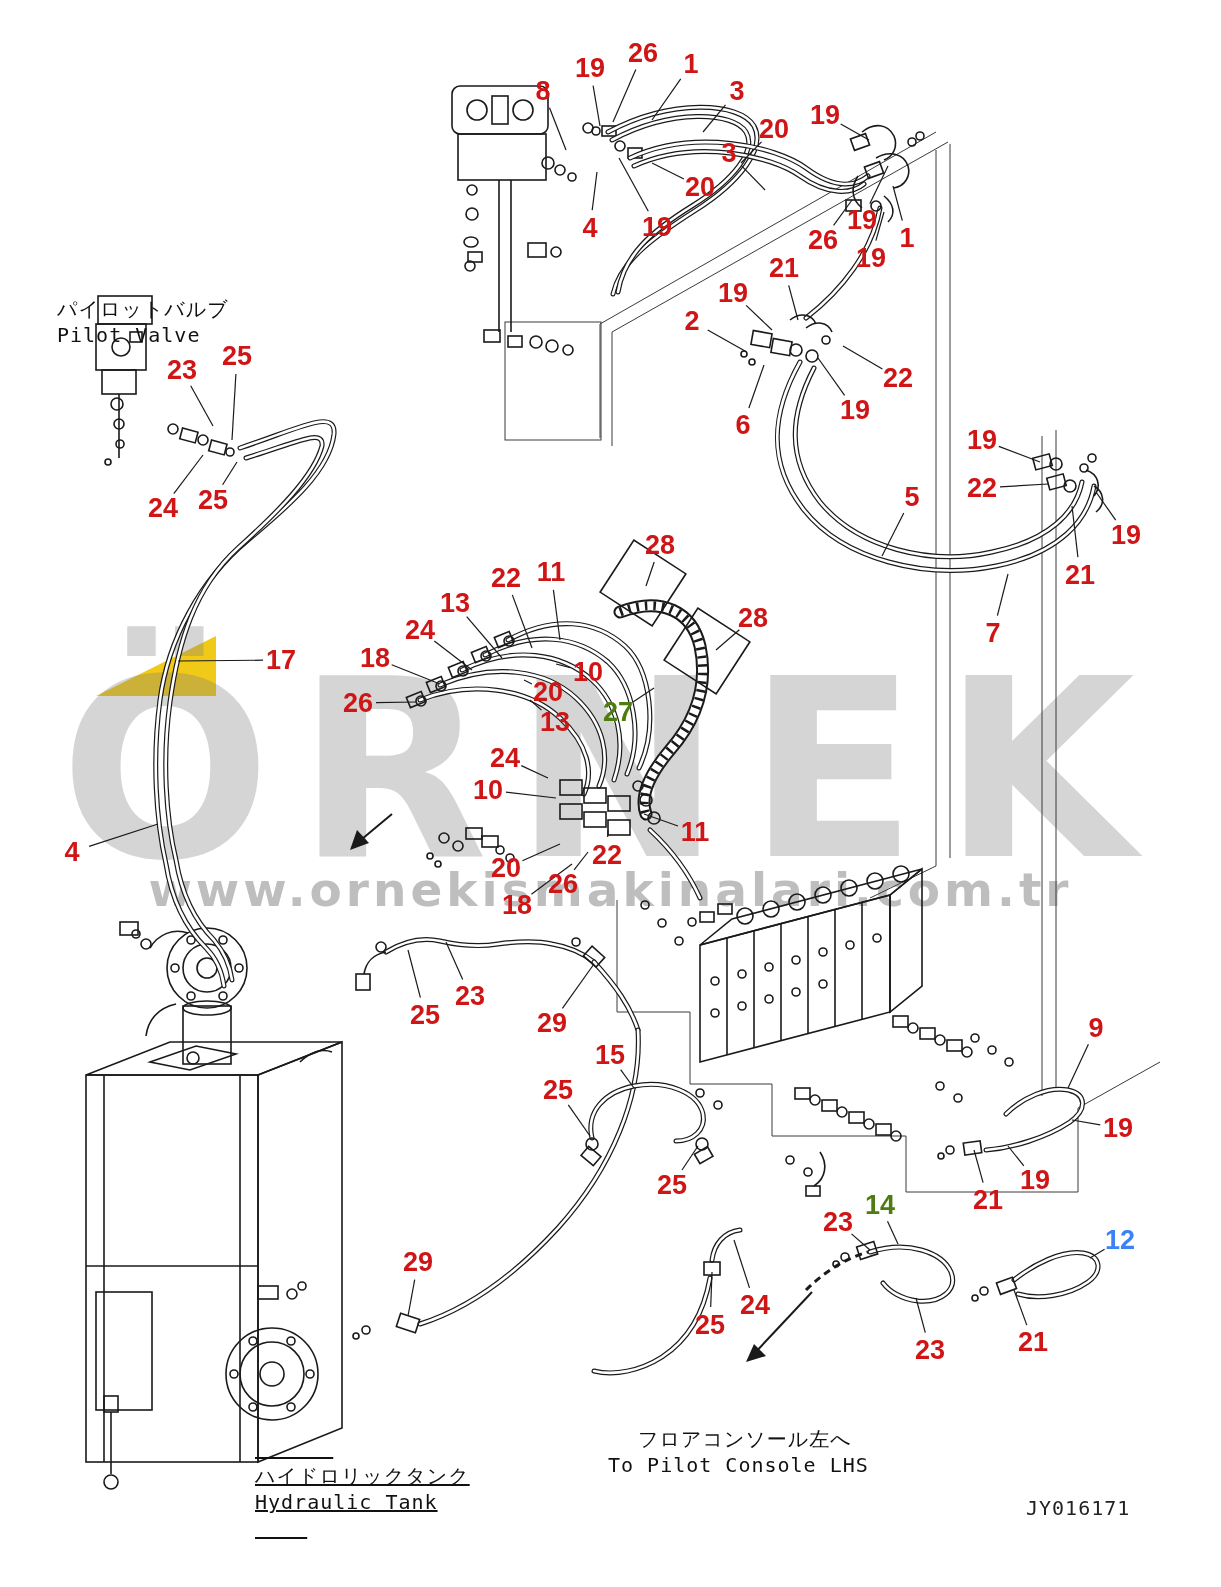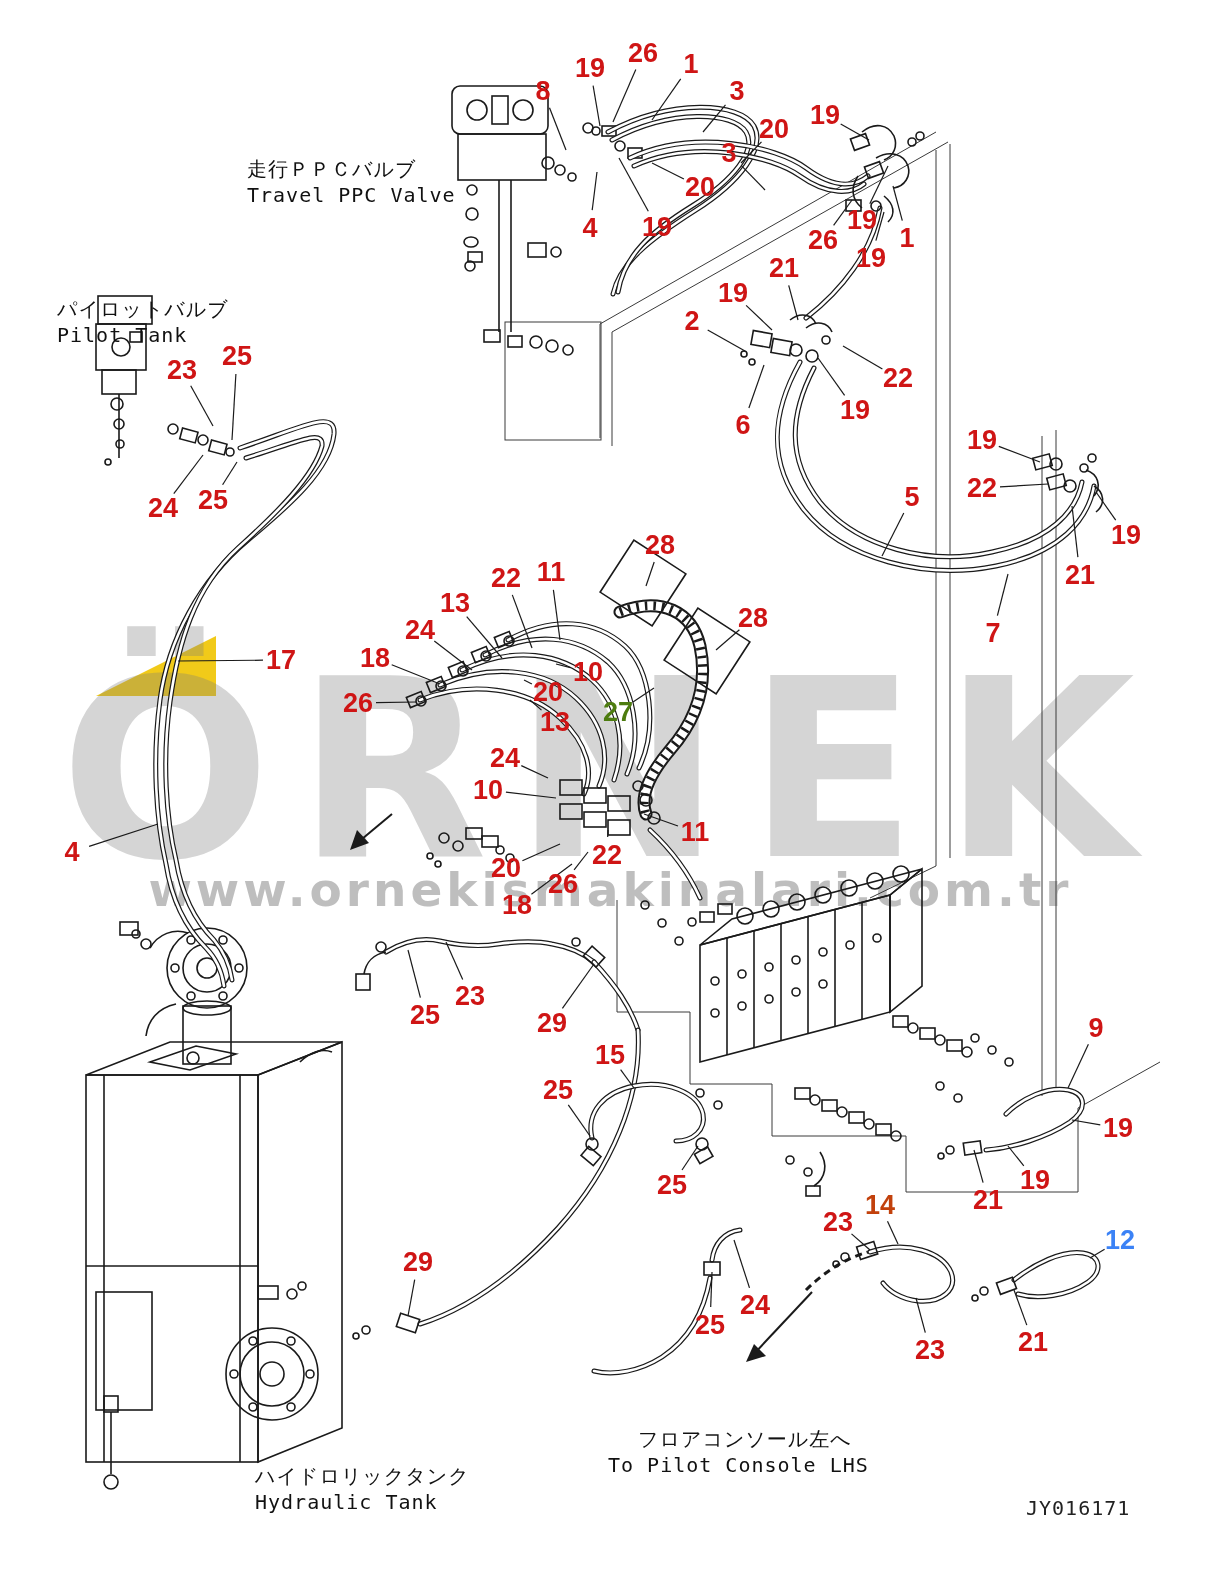--- a/index.html
+++ b/index.html
@@ -488,30 +488,27 @@
         <line x1="983.1" y1="1182.7" x2="974" y2="1150"></line>
         <line x1="1104.6" y1="1249.3" x2="1090" y2="1258"></line>
         <line x1="887.5" y1="1221.3" x2="898" y2="1244"></line>
         <line x1="851.5" y1="1233.9" x2="870" y2="1250"></line>
         <line x1="1026.8" y1="1325.1" x2="1014" y2="1290"></line>
         <line x1="925.3" y1="1332.6" x2="916" y2="1298"></line>
       </g>
   </svg>
 
   <div class="layer" id="label-layer">
-    <div class="label" style="left:247px;top:103px;">
-      <span class="jp">走行ＰＰＣバルブ</span><span class="en">Travel PPC Valve</span>
-    </div>
     <div class="label" style="left:57px;top:243px;">
-      <span class="jp">パイロットバルブ</span><span class="en">Pilot Tank</span>
+      <span class="jp">パイロットバルブ</span><span class="en">Pilot Valve</span>
     </div>
     <div class="label indent-jp" style="left:608px;top:1373px;">
       <span class="jp">フロアコンソール左へ</span><span class="en">To Pilot Console LHS</span>
     </div>
-    <div class="label" style="left:255px;top:1410px;">
+    <div class="label" style="left:255px;top:1410px;text-decoration:underline;">
       <span class="jp">ハイドロリックタンク</span><span class="en">Hydraulic Tank</span>
     </div>
     <div class="drawing-no">JY016171</div>
   </div>
 
   <div class="layer" id="callout-layer">
       <div class="callout" style="left: 543px; top: 91px; color: rgb(207, 21, 21);">8</div>
       <div class="callout" style="left: 590px; top: 68px; color: rgb(207, 21, 21);">19</div>
       <div class="callout" style="left: 643px; top: 53px; color: rgb(207, 21, 21);">26</div>
       <div class="callout" style="left: 691px; top: 64px; color: rgb(207, 21, 21);">1</div>
@@ -570,19 +567,19 @@
       <div class="callout" style="left: 558px; top: 1090px; color: rgb(207, 21, 21);">25</div>
       <div class="callout" style="left: 672px; top: 1185px; color: rgb(207, 21, 21);">25</div>
       <div class="callout" style="left: 418px; top: 1262px; color: rgb(207, 21, 21);">29</div>
       <div class="callout" style="left: 710px; top: 1325px; color: rgb(207, 21, 21);">25</div>
       <div class="callout" style="left: 755px; top: 1305px; color: rgb(207, 21, 21);">24</div>
       <div class="callout" style="left: 1096px; top: 1028px; color: rgb(207, 21, 21);">9</div>
       <div class="callout" style="left: 1118px; top: 1128px; color: rgb(207, 21, 21);">19</div>
       <div class="callout" style="left: 1035px; top: 1180px; color: rgb(207, 21, 21);">19</div>
       <div class="callout" style="left: 988px; top: 1200px; color: rgb(207, 21, 21);">21</div>
       <div class="callout" style="left: 1120px; top: 1240px; color: #3b82f6;">12</div>
-      <div class="callout" style="left: 880px; top: 1205px; color: #c2410c;">14</div>
+      <div class="callout" style="left: 880px; top: 1205px; color: #4d7c0f;">14</div>
       <div class="callout" style="left: 838px; top: 1222px; color: rgb(207, 21, 21);">23</div>
       <div class="callout" style="left: 1033px; top: 1342px; color: rgb(207, 21, 21);">21</div>
       <div class="callout" style="left: 930px; top: 1350px; color: rgb(207, 21, 21);">23</div>
     </div>
 
 </div>
 
 </body></html>

